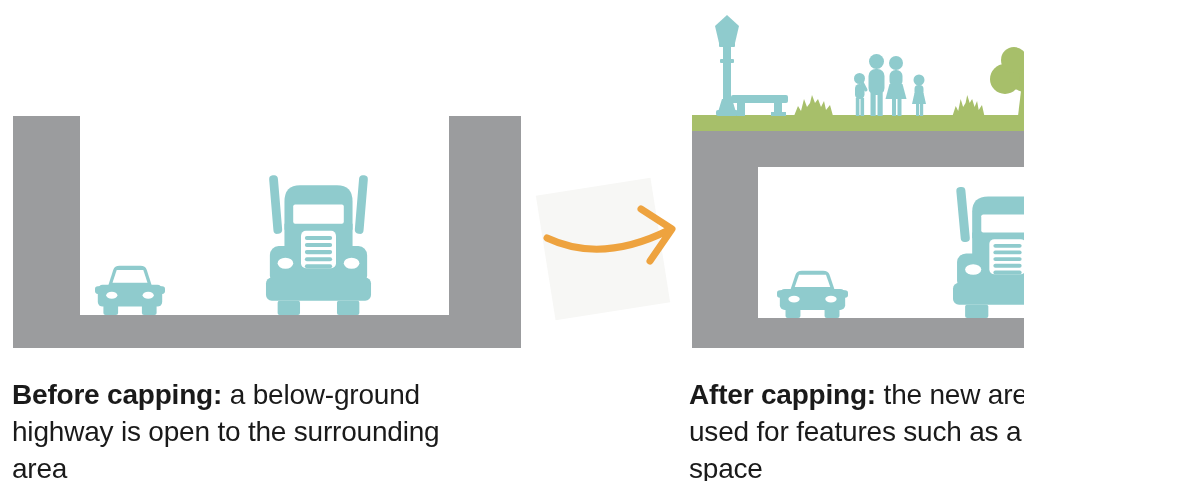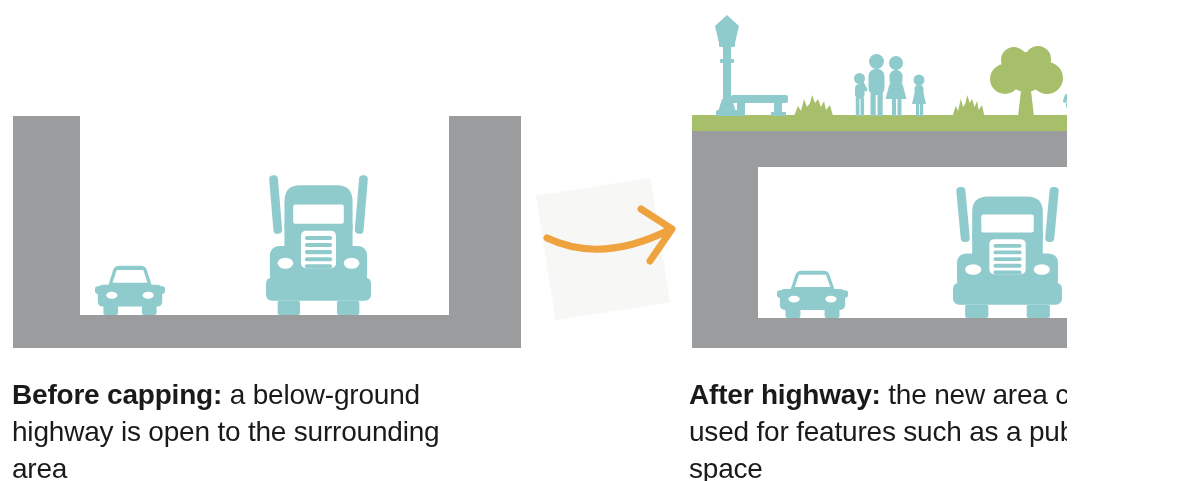--- a/index.html
+++ b/index.html
@@ -1,17 +1,17 @@
 <!DOCTYPE html>
 <html style="--teal: #8fcbcd; --green: #a7bf6a; --gray: #9b9c9e; --orange: #eea33f; --paper: #f7f7f5; --text: #1a1a1a; --background: #ffffff;"><head>
 <meta charset="utf-8">
 <style>
   html,body{margin:0;padding:0;background:#fff;}
   body{width:1185px;height:481px;font-family:"Liberation Sans",sans-serif;}
-  .stage{position:relative;width:1024px;height:481px;background:var(--background,#fff);overflow:hidden;padding-left:43px;}
+  .stage{position:relative;width:1024px;height:481px;background:var(--background,#fff);overflow:hidden;}
   .abs{position:absolute;}
   svg{display:block;}
   .caption{position:absolute;margin:0;font-size:28px;line-height:37px;color:var(--text,#1a1a1a);letter-spacing:-0.2px;}
   .caption strong{font-weight:700;}
   .caption-before{left:12px;top:376px;width:486px;}
   .caption-after{left:689px;top:376px;width:452px;}
   .fill-teal{fill:var(--teal,#8fcbcd);}
   .fill-gray{fill:var(--gray,#9b9c9e);}
   .fill-green{fill:var(--green,#a7bf6a);}
   .fill-white{fill:#ffffff;}
@@ -164,15 +164,15 @@
       <rect class="fill-teal" x="0" y="23" width="13" height="7" rx="3.5"></rect>
       <rect class="fill-teal" x="0" y="27" width="5" height="13" rx="2"></rect>
       <rect class="fill-teal" x="3" y="29" width="24" height="5" rx="1"></rect>
       <rect class="fill-teal" x="5" y="33" width="4" height="8"></rect>
       <rect class="fill-teal" x="20" y="33" width="4" height="8"></rect>
     </g>
   </svg>
 
   <p class="caption caption-before"><strong>Before capping:</strong><span> a below-ground highway is open to the surrounding area</span></p>
 
-  <p class="caption caption-after"><strong>After highway:</strong><span> the new area can be used for features such as a public space</span></p>
+  <p class="caption caption-after"><strong>After capping:</strong><span> the new area can be used for features such as a public space</span></p>
 
 </div>
 
 </body></html>

